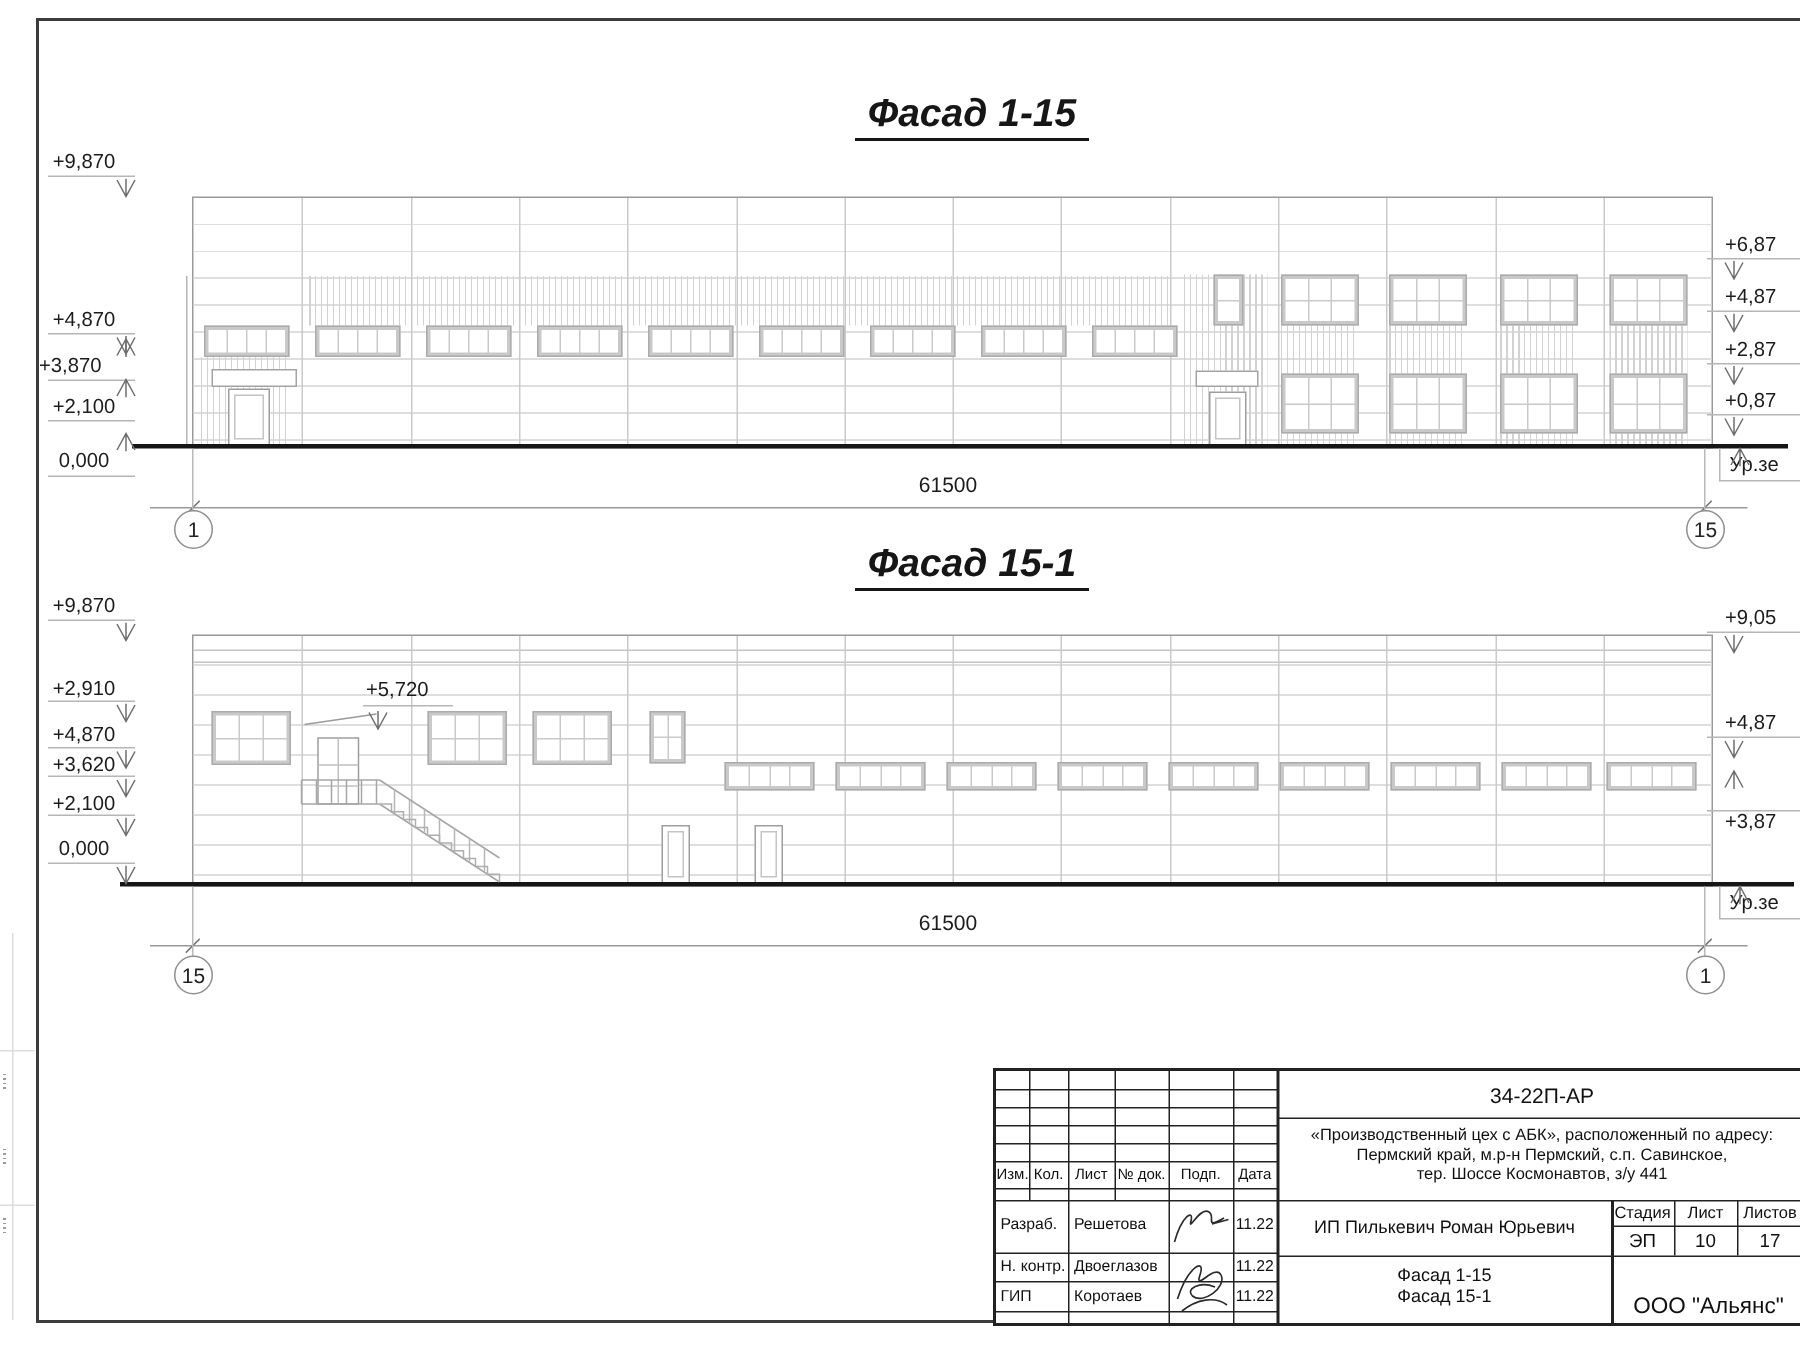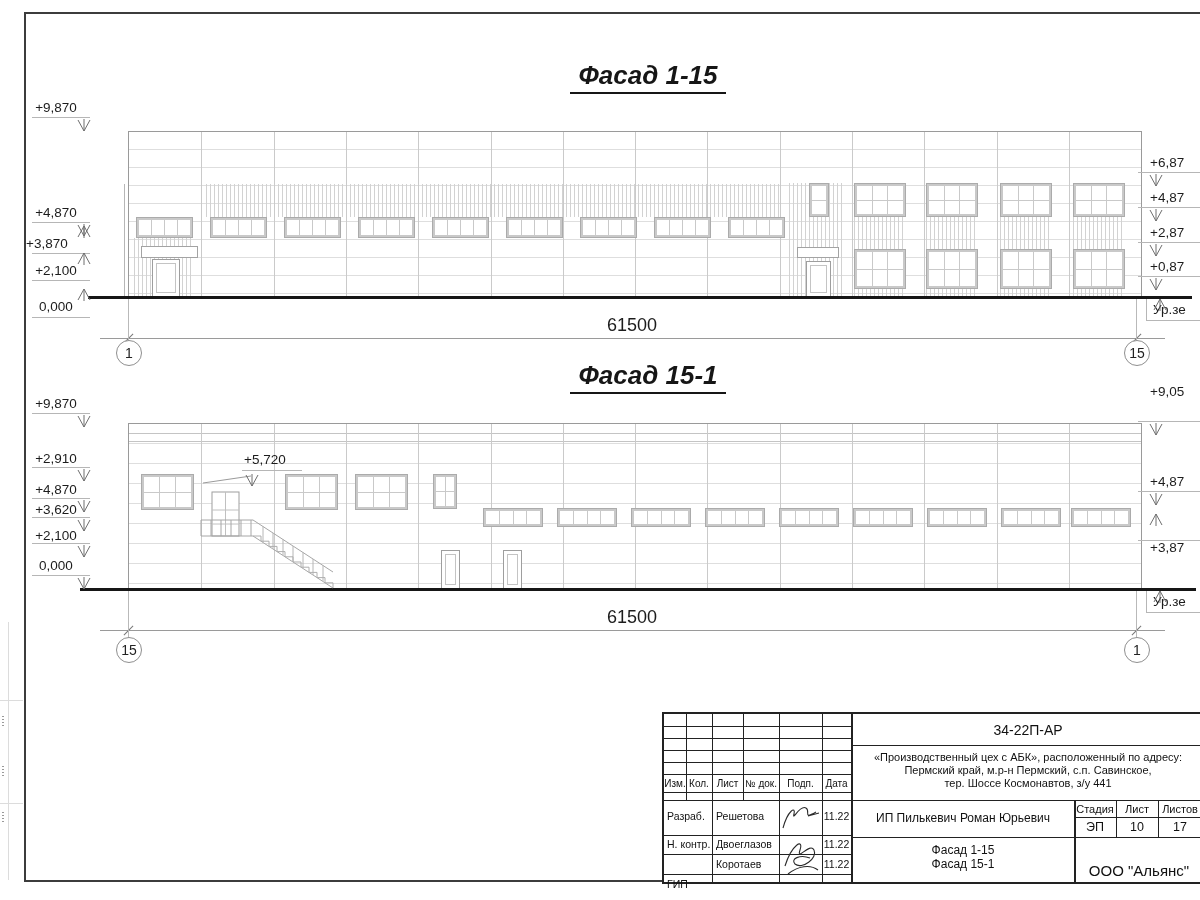--- a/index.html
+++ b/index.html
@@ -25,21 +25,21 @@
   .door{position:absolute;background:#fff;border:1px solid #9e9e9e;box-sizing:border-box;}
   .door .panel{position:absolute;left:3px;top:3px;right:3px;bottom:3px;border:1px solid #c4c4c4;}
   .canopy{position:absolute;background:#fff;border:1px solid #a3a3a3;box-sizing:border-box;}
   .ground{position:absolute;height:3px;background:#161616;}
   
   .mtext{position:absolute;font-size:13.5px;color:#1c1c1c;white-space:nowrap;}
   .mline{position:absolute;height:1px;background:#b6b6b6;}
   .vthin{position:absolute;width:1px;background:#b6b6b6;}
   .dimline{position:absolute;height:1px;background:#9a9a9a;}
   .tick{position:absolute;width:13px;height:1px;background:#777;transform:rotate(-45deg);}
-  .dimtext{position:absolute;font-size:18px;color:#1c1c1c;}
+  .dimtext{position:absolute;font-size:14px;color:#1c1c1c;}
   .axis{position:absolute;width:26px;height:26px;border:1px solid #8f8f8f;border-radius:50%;background:#fff;
         display:flex;align-items:center;justify-content:center;font-size:14px;color:#222;box-sizing:border-box;}
   .axline{position:absolute;width:1px;background:#b9b9b9;}
   
   .tb{position:absolute;left:662px;top:712px;width:540px;height:168px;border:2px solid #222;background:#fff;box-sizing:content-box;}
   .tbv{position:absolute;width:1px;background:#222;}
   .tbv.thick{width:2px;}
   .tbh{position:absolute;height:1px;background:#222;}
   .tbt{position:absolute;color:#111;font-size:11px;white-space:nowrap;line-height:1.15;}
   .c{text-align:center;}
@@ -415,21 +415,21 @@
       <div class="mtext" style="left: 26px; top: 528px; width: 60px; text-align: center;">+2,100</div>
       <svg width="16" height="13" viewBox="0 0 16 13" style="position: absolute; left: 76px; top: 545px;">
         <path d="M2 1 L8 12 L14 1 M8 0 L8 12" fill="none" stroke="#6e6e6e"></path>
       </svg>
       <div class="mline" style="left: 32px; top: 575px; width: 58px;"></div>
       <div class="mtext" style="left: 26px; top: 558px; width: 60px; text-align: center;">0,000</div>
       <svg width="16" height="13" viewBox="0 0 16 13" style="position: absolute; left: 76px; top: 577px;">
         <path d="M2 1 L8 12 L14 1 M8 0 L8 12" fill="none" stroke="#6e6e6e"></path>
       </svg>
       <div class="mline" style="left: 1138px; top: 421px; width: 62px;"></div>
-      <div class="mtext" style="left: 1150px; top: 384px;">+9,05</div>
+      <div class="mtext" style="left: 1150px; top: 404px;">+9,05</div>
       <svg width="16" height="13" viewBox="0 0 16 13" style="position: absolute; left: 1148px; top: 423px;">
         <path d="M2 1 L8 12 L14 1 M8 0 L8 12" fill="none" stroke="#6e6e6e"></path>
       </svg>
       <div class="mline" style="left: 1138px; top: 491px; width: 62px;"></div>
       <div class="mtext" style="left: 1150px; top: 474px;">+4,87</div>
       <svg width="16" height="13" viewBox="0 0 16 13" style="position: absolute; left: 1148px; top: 493px;">
         <path d="M2 1 L8 12 L14 1 M8 0 L8 12" fill="none" stroke="#6e6e6e"></path>
       </svg>
       <div class="mline" style="left: 1138px; top: 540px; width: 62px;"></div>
       <div class="mtext" style="left: 1150px; top: 540px;">+3,87</div>
@@ -498,21 +498,21 @@
     <span class="tbt c" style="left:79px;top:64px;width:36px;font-size:10px;">№ док.</span>
     <span class="tbt c" style="left:115px;top:64px;width:43px;font-size:10px;">Подп.</span>
     <span class="tbt c" style="left:158px;top:64px;width:29px;font-size:10px;">Дата</span>
 
     <span class="tbt" style="left:3px;top:96px;font-size:10.5px;">Разраб.</span>
     <span class="tbt" style="left:52px;top:96px;font-size:10.5px;">Решетова</span>
     <span class="tbt c" style="left:158px;top:96px;width:29px;font-size:10.5px;">11.22</span>
     <span class="tbt" style="left:3px;top:124px;font-size:10.5px;">Н. контр.</span>
     <span class="tbt" style="left:52px;top:124px;font-size:10.5px;">Двоеглазов</span>
     <span class="tbt c" style="left:158px;top:124px;width:29px;font-size:10.5px;">11.22</span>
-    <span class="tbt" style="left:3px;top:144px;font-size:10.5px;margin-top:20px;">ГИП</span>
+    <span class="tbt" style="left:3px;top:144px;font-size:10.5px;">ГИП</span>
     <span class="tbt" style="left:52px;top:144px;font-size:10.5px;">Коротаев</span>
     <span class="tbt c" style="left:158px;top:144px;width:29px;font-size:10.5px;">11.22</span>
 
     <svg width="42" height="40" viewBox="0 0 42 40" style="position:absolute;left:116px;top:84px;">
       <path d="M3 30 C8 12 16 8 14 16 C12 24 20 6 26 10 C31 13 22 22 36 14 M28 18 L39 15" fill="none" stroke="#2a2a2a" stroke-width="1.1"></path>
     </svg>
     <svg width="42" height="52" viewBox="0 0 42 52" style="position:absolute;left:116px;top:116px;">
       <path d="M5 36 C12 14 24 8 20 20 C16 32 30 12 34 20 C38 28 22 40 15 34 C10 29 20 24 30 28 M8 44 C18 36 30 34 38 40" fill="none" stroke="#2a2a2a" stroke-width="1.1"></path>
     </svg>
 

